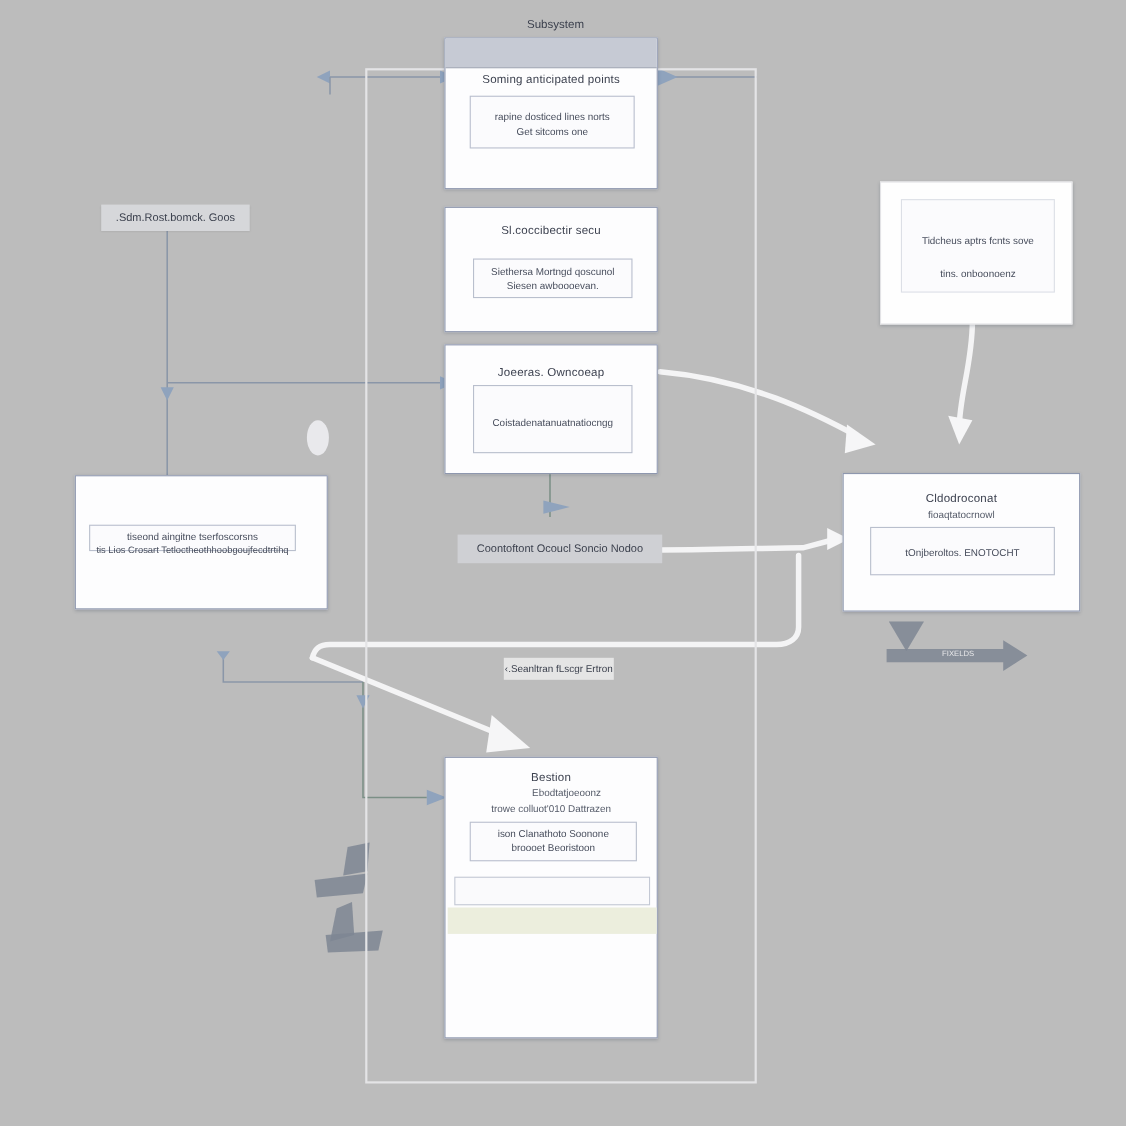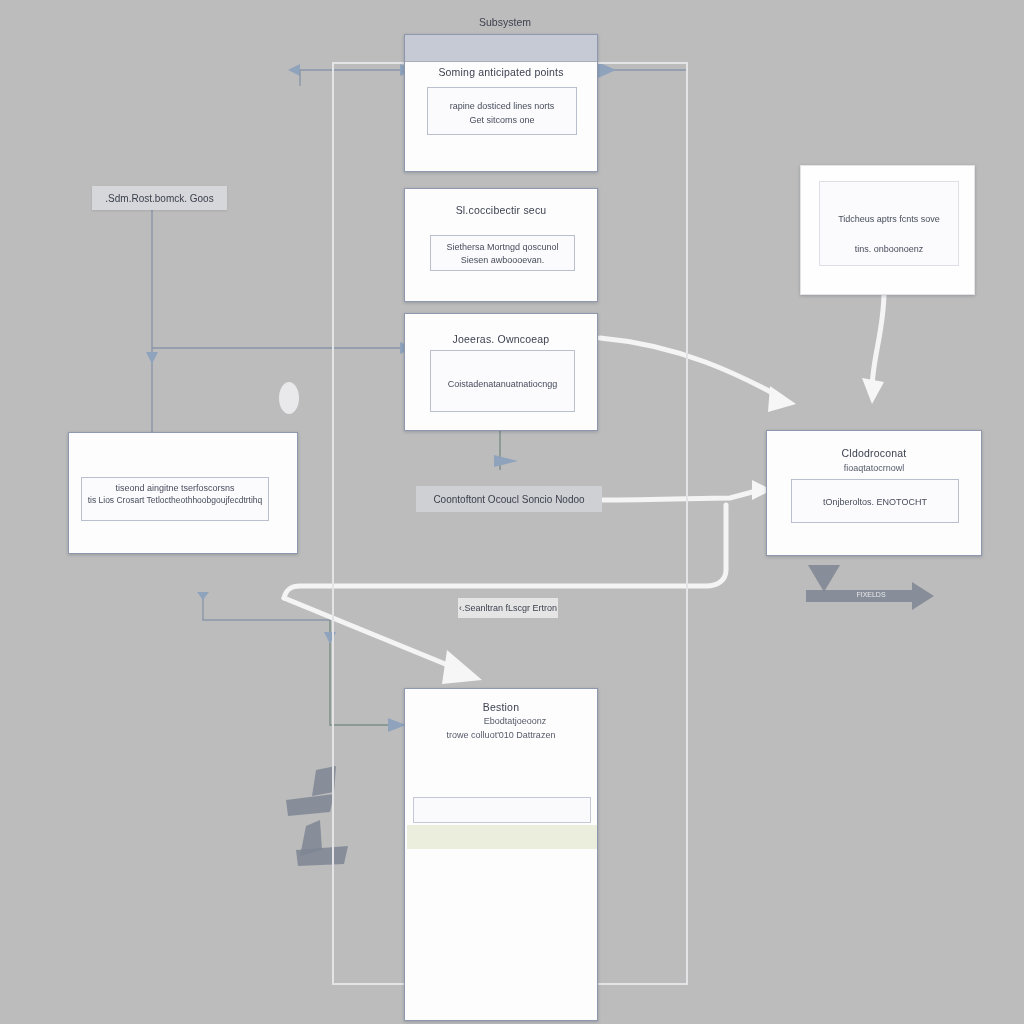--- a/index.html
+++ b/index.html
@@ -169,46 +169,50 @@
   </div>
 
   <div class="node" style="left:404px;top:313px;width:194px;height:118px;">
     <div class="node-title" style="top:19px;">Joeeras. Owncoeap</div>
     <div class="inner-box" style="left:25px;top:36px;width:145px;height:62px;">
       <div class="inner-text" style="top:28px;">Coistadenatanuatnatiocngg</div>
     </div>
   </div>
 
   <div class="node" style="left:68px;top:432px;width:230px;height:122px;">
-    <div class="inner-box" style="left:12px;top:44px;width:188px;height:44px;">
+    <div class="inner-box" style="left:12px;top:44px;width:188px;height:24px;">
       <div class="inner-text" style="top:5px;">tiseond aingitne tserfoscorsns</div>
       <div class="inner-text" style="top:17px;font-size:8.5px;">tis Lios Crosart Tetloctheothhoobgoujfecdtrtihq</div>
     </div>
   </div>
 
   <div class="node" style="left:766px;top:430px;width:216px;height:126px;">
     <div class="node-title" style="top:16px;">Cldodroconat</div>
     <div class="node-sub" style="top:32px;">fioaqtatocrnowl</div>
     <div class="inner-box" style="left:24px;top:48px;width:168px;height:44px;">
       <div class="inner-text" style="top:17px;">tOnjberoltos. ENOTOCHT</div>
     </div>
   </div>
 
   <div class="node" style="left:800px;top:165px;width:175px;height:130px;border-color:#e3e3e6;background:#fefefe;">
     <div class="inner-box" style="left:18px;top:15px;width:140px;height:85px;border-color:#dcdfe6;">
       <div class="inner-text" style="top:32px;">Tidcheus aptrs fcnts sove</div>
       <div class="inner-text" style="top:62px;">tins. onboonoenz</div>
     </div>
   </div>
 
-  <div class="node" style="left:404px;top:688px;width:194px;height:333px;">
+  <div class="node" style="left:404px;top:688px;width:194px;height:256px;">
     <div class="node-title" style="top:12px;">Bestion</div>
     <div class="node-sub" style="top:27px;margin-left:28px;">Ebodtatjoeoonz</div>
     <div class="node-sub" style="top:41px;">trowe colluot'010 Dattrazen</div>
 
+    <div class="inner-box" style="left:22px;top:58px;width:152px;height:36px;">
+      <div class="inner-text" style="top:5px;">ison Clanathoto Soonone</div>
+      <div class="inner-text" style="top:18px;">broooet Beoristoon</div>
+    </div>
 
     <div class="shelf" style="left:8px;top:108px;width:178px;height:26px;"></div>
     <div class="band" style="left:2px;top:136px;width:190px;height:24px;"></div>
 
   </div>
 
   <div class="chip" style="left:92px;top:186px;width:135px;height:24px;">.Sdm.Rost.bomck. Goos</div>
 
   <div class="chip plain" style="left:416px;top:486px;width:186px;height:26px;">Coontoftont Ocoucl Soncio Nodoo</div>
 

